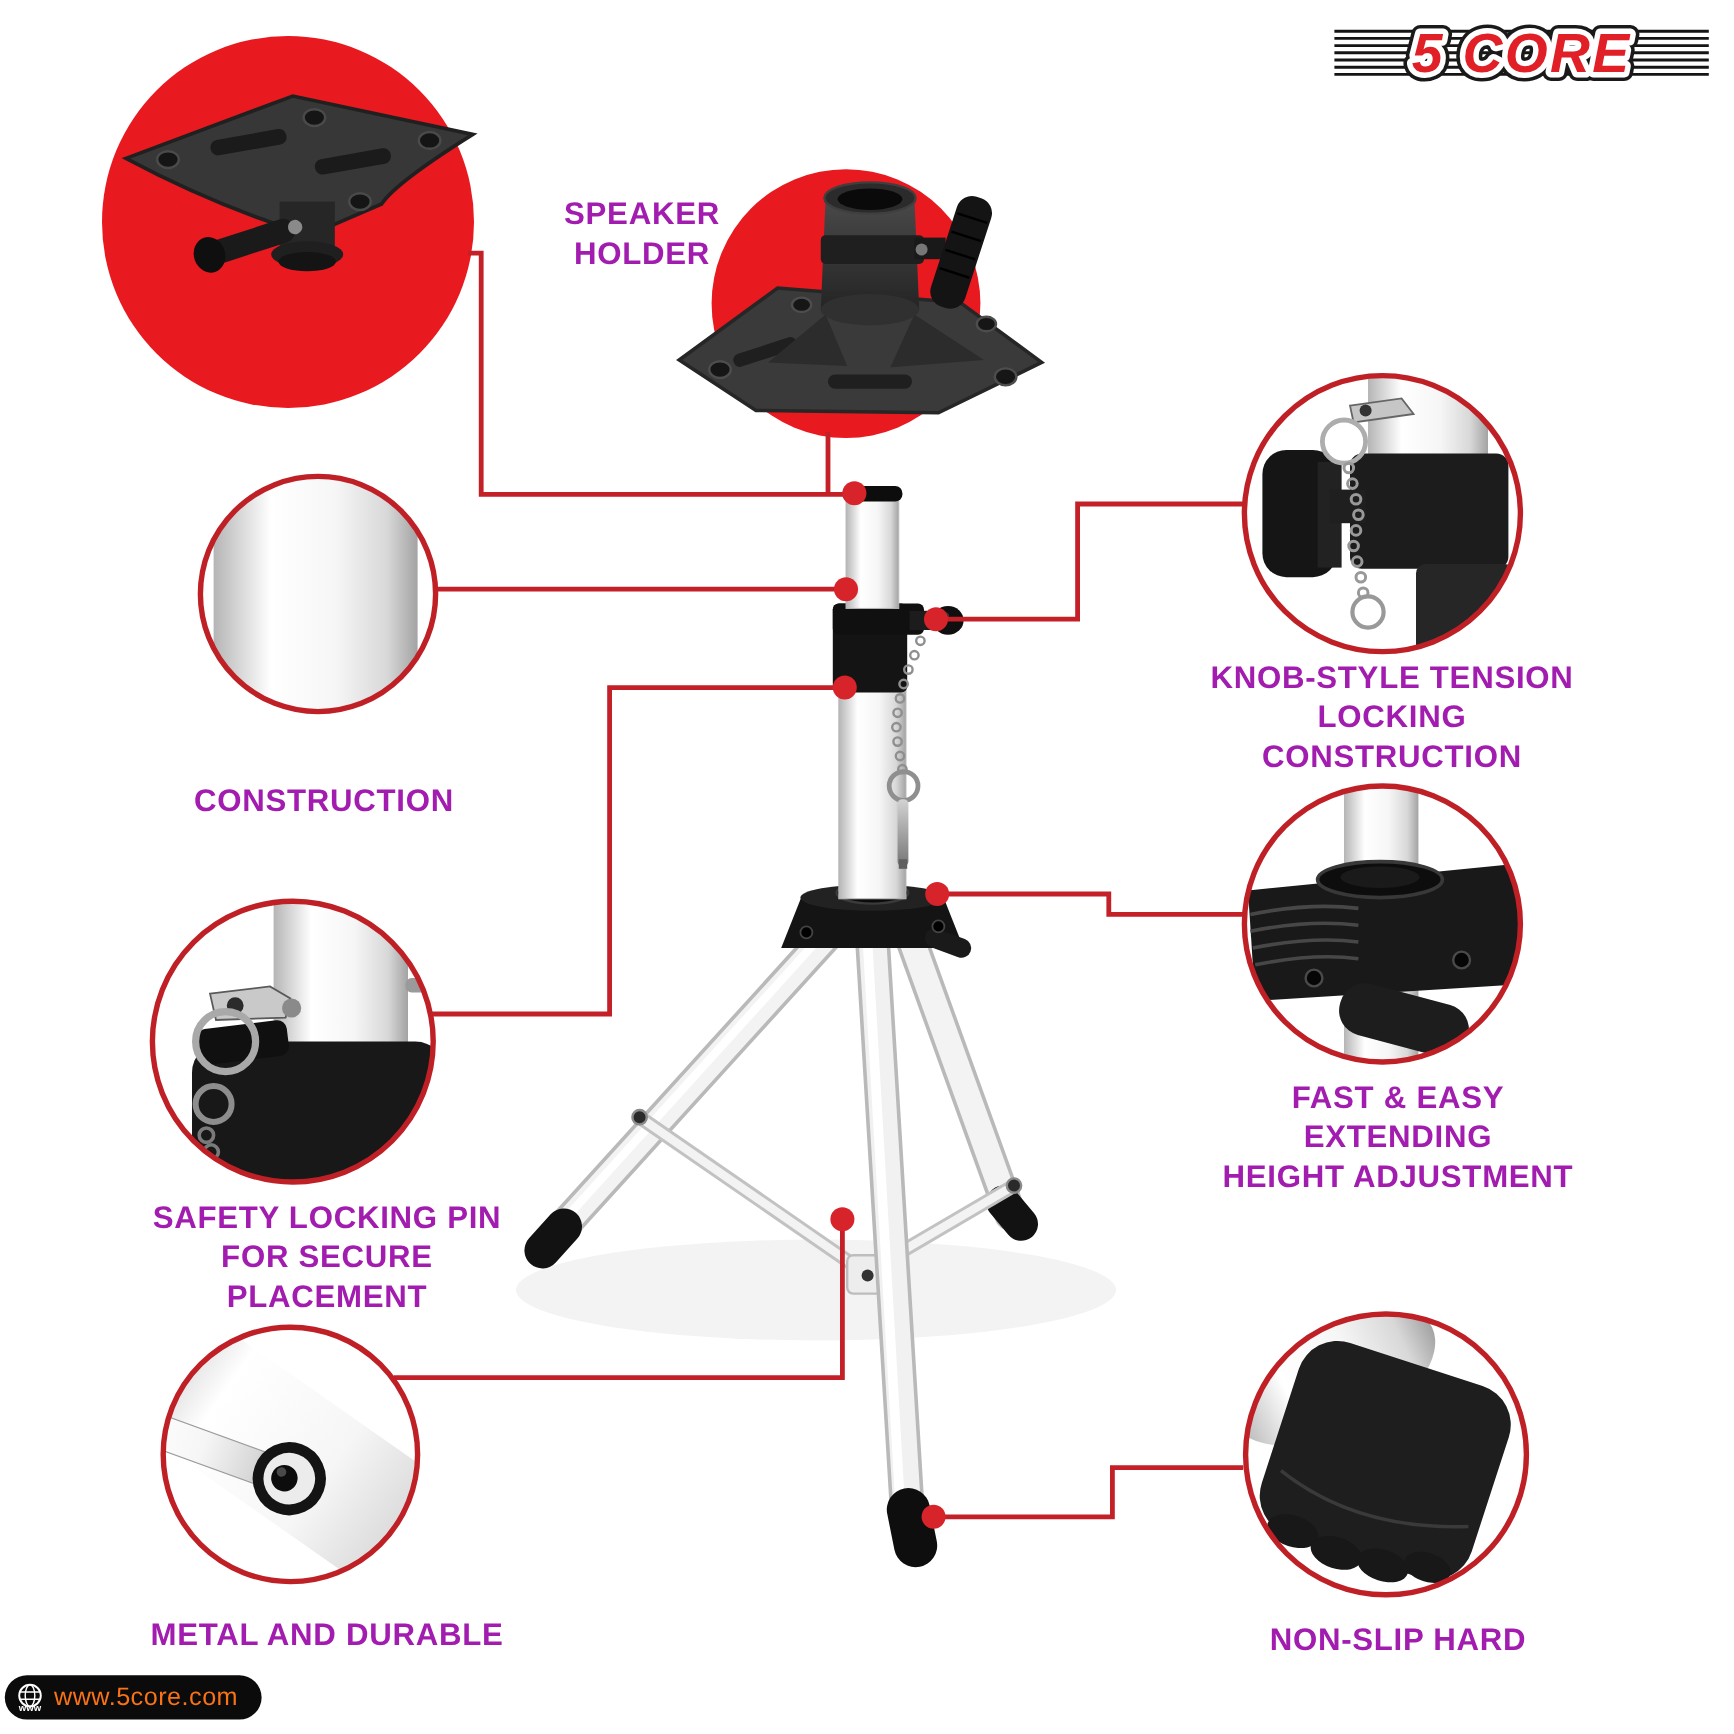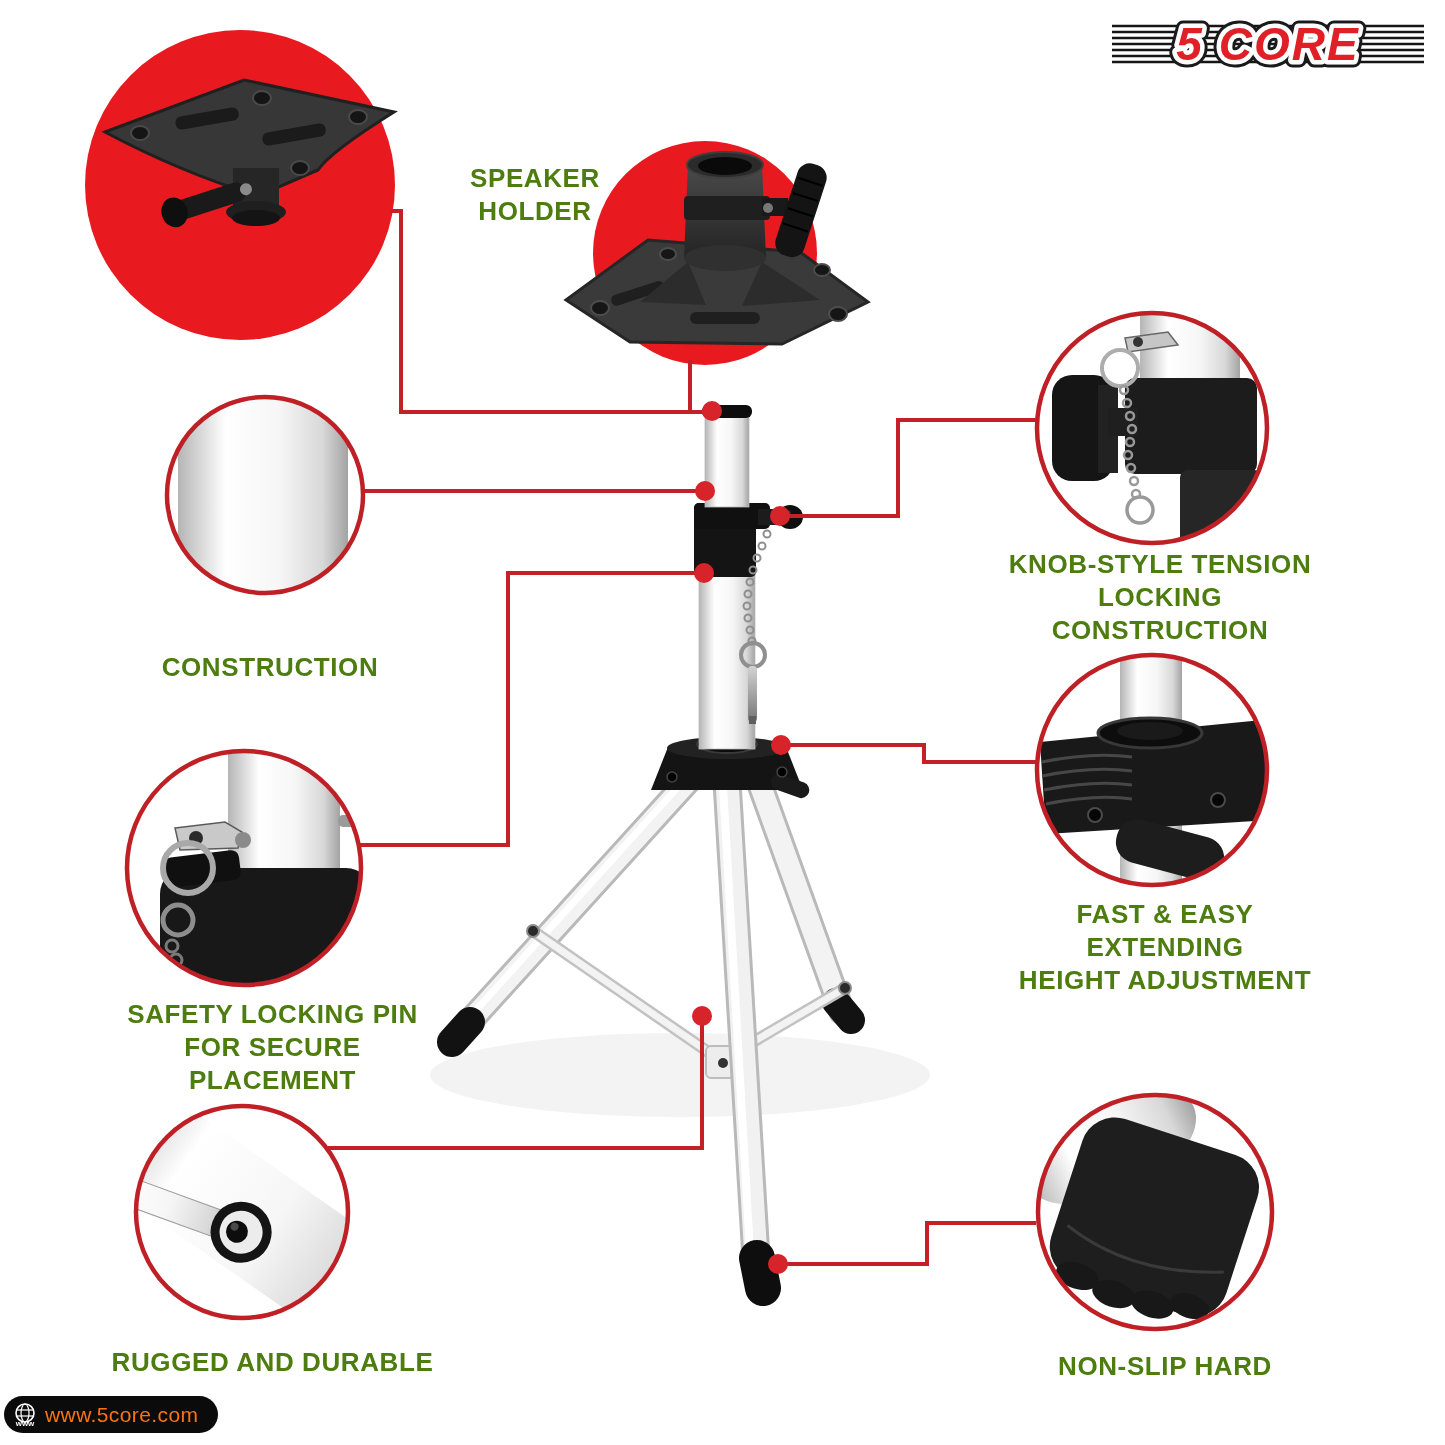--- a/index.html
+++ b/index.html
@@ -1,20 +1,20 @@
 <!DOCTYPE html>
 <html><head>
 <meta charset="utf-8">
 <style>
   html,body{margin:0;padding:0;background:#fff;}
   .canvas{position:relative;width:1445px;height:1445px;background:#ffffff;overflow:hidden;
           font-family:"Liberation Sans",sans-serif;}
   .art{position:absolute;left:0;top:0;width:1445px;height:1445px;}
   .label{position:absolute;text-align:center;font-weight:700;font-size:26px;line-height:1.27;
-         color:#4d7c0f;letter-spacing:.6px;}
+         color:#a21caf;letter-spacing:.6px;}
   .badge{position:absolute;left:4px;top:1396px;width:214px;height:37px;background:#0b0b0b;
          border-radius:19px;display:flex;align-items:center;gap:7px;padding-left:8px;box-sizing:border-box;}
   .badge span{color:#f97316;font-size:21px;letter-spacing:.4px;}
   .logo{position:absolute;left:1106px;top:10px;width:324px;height:70px;}
 </style>
 </head>
 <body>
 
 <div class="canvas">
 
@@ -331,21 +331,21 @@
     <span>SAFETY LOCKING PIN</span><br>
     <span>FOR SECURE PLACEMENT</span>
   </div>
 
   <div class="label" style="left:1000px;top:898px;width:330px;">
     <span>FAST &amp; EASY EXTENDING</span><br>
     <span>HEIGHT ADJUSTMENT</span>
   </div>
 
   <div class="label" style="left:105px;top:1346px;width:335px;">
-    <span>RUGGED AND DURABLE</span>
+    <span>METAL AND DURABLE</span>
   </div>
 
   <div class="label" style="left:1000px;top:1350px;width:330px;">
     <span>NON-SLIP HARD</span>
   </div>
 
   <div class="badge">
     <svg width="26" height="26" viewBox="0 0 26 26">
       <circle cx="13" cy="11" r="9" fill="none" stroke="#ffffff" stroke-width="1.6"></circle>
       <ellipse cx="13" cy="11" rx="4" ry="9" fill="none" stroke="#ffffff" stroke-width="1.2"></ellipse>

